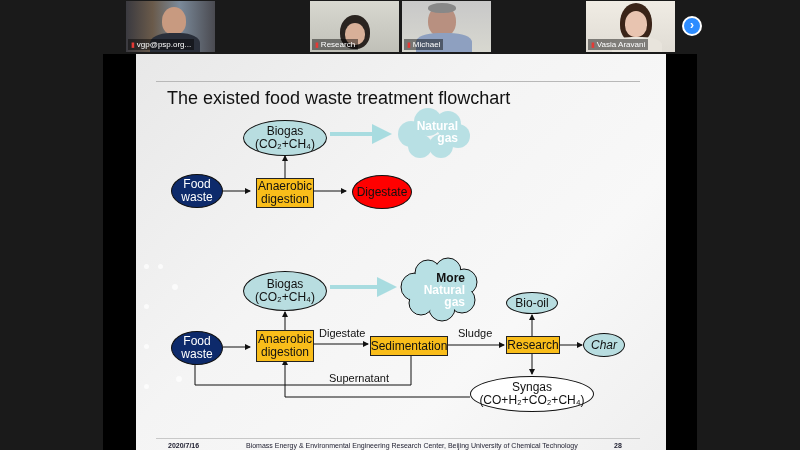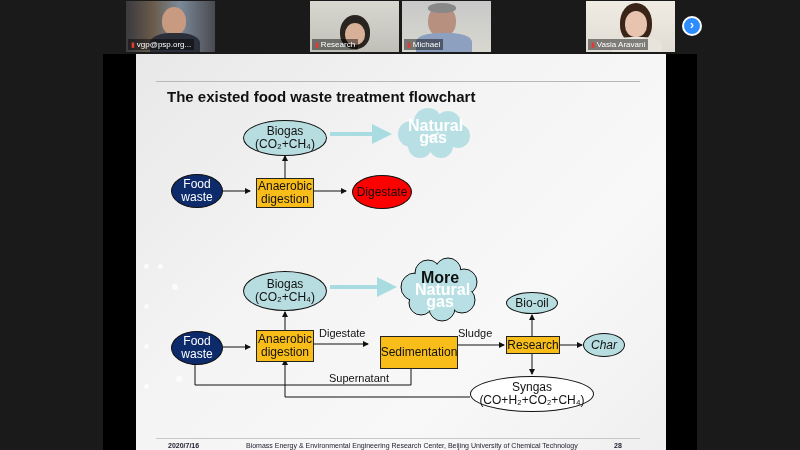--- a/index.html
+++ b/index.html
@@ -8,30 +8,30 @@
   .tile{position:absolute;top:1px;width:89px;height:51px;overflow:hidden;}
   .tile .bg{position:absolute;inset:0;}
   .tile .head{position:absolute;border-radius:50% 50% 45% 45%;}
   .tile .body{position:absolute;border-radius:40% 40% 0 0;}
   .tile .name{position:absolute;left:2px;bottom:2px;font-size:8px;color:#fff;background:rgba(0,0,0,0.45);padding:0 3px;line-height:11px;white-space:nowrap;max-width:80px;overflow:hidden;}
   .tile .mic{color:#e53935;font-size:7px;margin-right:2px;}
   .next-btn{position:absolute;left:682px;top:16px;width:20px;height:20px;border-radius:50%;background:#2d8cff;border:2px solid #fff;box-sizing:border-box;color:#fff;font-size:12px;font-weight:bold;text-align:center;line-height:15px;}
   .stage{position:absolute;left:103px;top:54px;width:594px;height:396px;background:#000;}
   .slide{position:absolute;left:136px;top:54px;width:530px;height:396px;background:linear-gradient(135deg,#e8e8e8 0%,#f4f4f4 40%,#f8f8f8 70%,#efefef 100%);overflow:hidden;}
   .topline{position:absolute;left:20px;top:27px;width:484px;height:1px;background:#b8b8b8;}
-  .h{position:absolute;font-weight:bold;font-size:15px;color:#111;white-space:nowrap;}
+  .h{position:absolute;font-weight:normal;font-size:18px;color:#111;white-space:nowrap;}
   .node{position:absolute;display:flex;align-items:center;justify-content:center;text-align:center;font-size:12px;line-height:13px;box-sizing:border-box;}
   .ell{border-radius:50%;border:1.5px solid #111;}
   .box{background:#f9bd1a;border:1.5px solid #222;color:#111;}
   .dots{position:absolute;border-radius:50%;background:rgba(255,255,255,0.7);}
   .footline{position:absolute;left:20px;top:384px;width:484px;height:1px;background:#c8c8c8;}
   .foot{position:absolute;top:388px;font-size:7px;color:#223;white-space:nowrap;}
   svg.arrows{position:absolute;left:0;top:0;}
   .lbl{position:absolute;font-size:11px;color:#111;white-space:nowrap;}
-  .cloudtext{position:absolute;text-align:center;font-size:16px;line-height:12px;font-weight:bold;}
+  .cloudtext{position:absolute;text-align:right;font-size:12px;line-height:12px;font-weight:bold;}
 </style>
 </head>
 <body>
 
 <div class="strip">
   <div class="tile" style="left:126px;">
     <div class="bg" style="background:linear-gradient(90deg,#3a3a40 0%,#6a5a4a 30%,#7b8a9a 60%,#4a4a50 100%);"></div>
     <div class="head" style="left:36px;top:6px;width:24px;height:28px;background:#c89a80;"></div>
     <div class="body" style="left:24px;top:32px;width:50px;height:25px;background:#2a2f3a;"></div>
     <div class="name"><span class="mic">▮</span><span>vgp@psp.org...</span></div>
@@ -169,21 +169,21 @@
         <div>Biogas</div>
         <div>(CO₂+CH₄)</div>
       </div>
     </div>
   <div class="cloudtext" style="left:279px;top:218px;width:50px;">
       <div style="color:#111;">More</div>
       <div style="color:#fff;">Natural</div>
       <div style="color:#fff;">gas</div>
     </div>
   <div class="lbl" style="left:183px;top:273px;">Digestate</div>
-  <div class="node box" style="left:234px;top:282px;width:78px;height:33px;margin-left:10px;">Sedimentation</div>
+  <div class="node box" style="left:234px;top:282px;width:78px;height:20px;">Sedimentation</div>
   <div class="lbl" style="left:322px;top:273px;">Sludge</div>
   <div class="node box" style="left:370px;top:282px;width:54px;height:18px;">Research</div>
   <div class="node ell" style="left:370px;top:238px;width:52px;height:22px;background:#b8dde0;color:#111;">Bio-oil</div>
   <div class="node ell" style="left:447px;top:279px;width:42px;height:24px;background:#b8dde0;color:#111;font-style:italic;">Char</div>
   <div class="lbl" style="left:193px;top:318px;">Supernatant</div>
   <div class="node ell" style="left:334px;top:322px;width:124px;height:36px;background:#fff;color:#111;">
       <div>
         <div>Syngas</div>
         <div>(CO+H₂+CO₂+CH₄)</div>
       </div>

